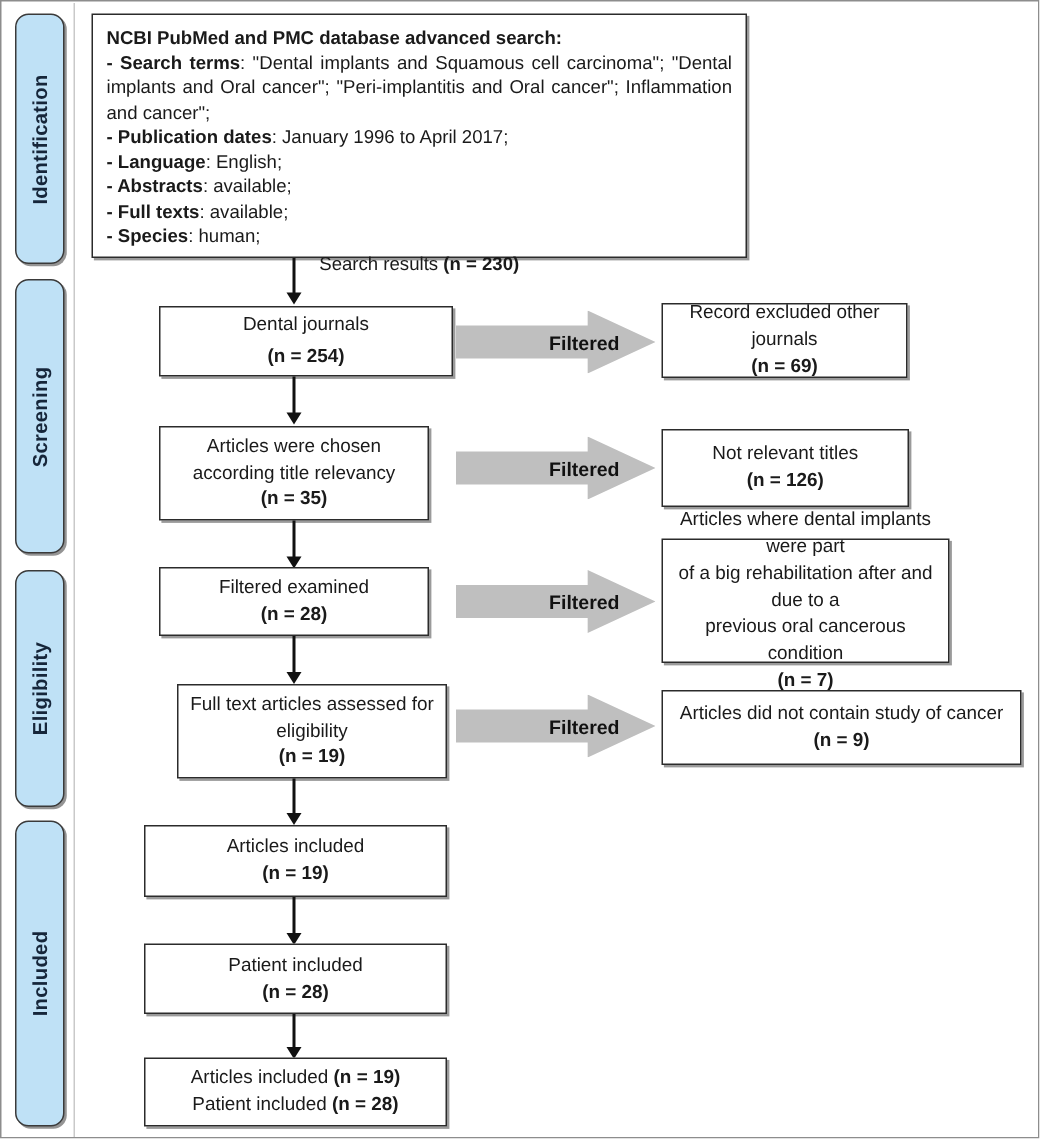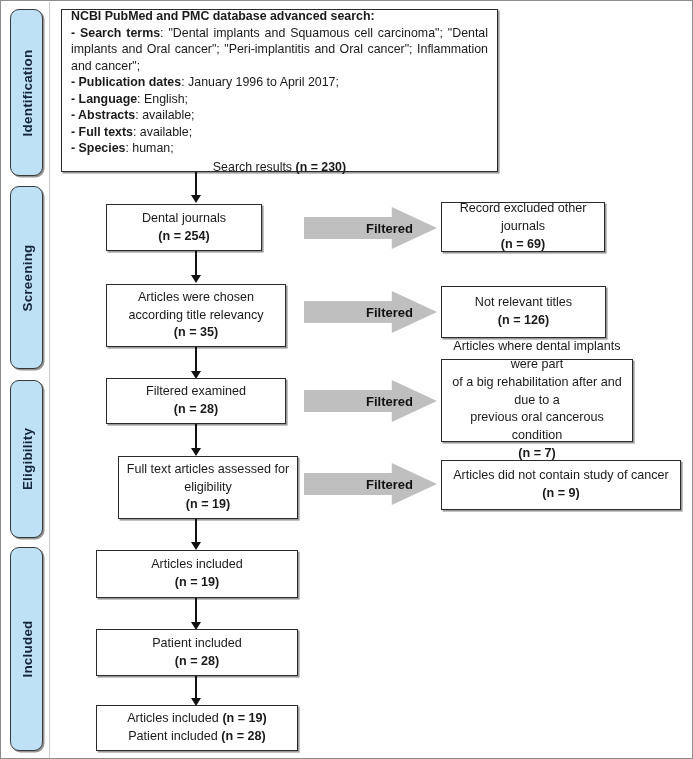--- a/index.html
+++ b/index.html
@@ -69,21 +69,21 @@
     font-size: 12.6px;
     line-height: 1.42;
     padding: 3px 6px;
   }
   .box .ln { display: block; width: 100%; }
   .box .b { font-weight: bold; }
 
   
   #search-box {
     align-items: stretch;
-    justify-content: center;
+    justify-content: flex-start;
     text-align: left;
     padding: 7px 9px 5px 9px;
     font-size: 12.4px;
     line-height: 1.33;
   }
   #search-box .just { text-align: justify; }
   #search-box .centered { text-align: center; margin-top: 2px; }
 
   
   .vline {
@@ -148,21 +148,21 @@
     <span class="ln"><span class="b">- Language</span><span>: English;</span></span>
     <span class="ln"><span class="b">- Abstracts</span><span>: available;</span></span>
     <span class="ln"><span class="b">- Full texts</span><span>: available;</span></span>
     <span class="ln"><span class="b">- Species</span><span>: human;</span></span>
     <span class="ln centered"><span>Search results </span><span class="b">(n = 230)</span></span>
   </div>
 
   <div class="vline" style="left:194px; top:171px; height:25px;"></div>
   <div class="arrowhead-down" style="left:189.5px; top:194px;"></div>
 
-  <div class="box" style="left:105px; top:203px; width:156px; height:47px;">
+  <div class="box" style="left:105px; top:203px; width:196px; height:47px;justify-content:space-between;">
     <span class="ln">Dental journals</span>
     <span class="ln b">(n = 254)</span>
   </div>
 
   <div class="filter-arrow" style="left:303px; top:206px; width:133px; height:42px;">
     <span class="shape"></span>
     <span class="txt">Filtered</span>
   </div>
 
   <div class="box" style="left:440px; top:201px; width:164px; height:50px;">

